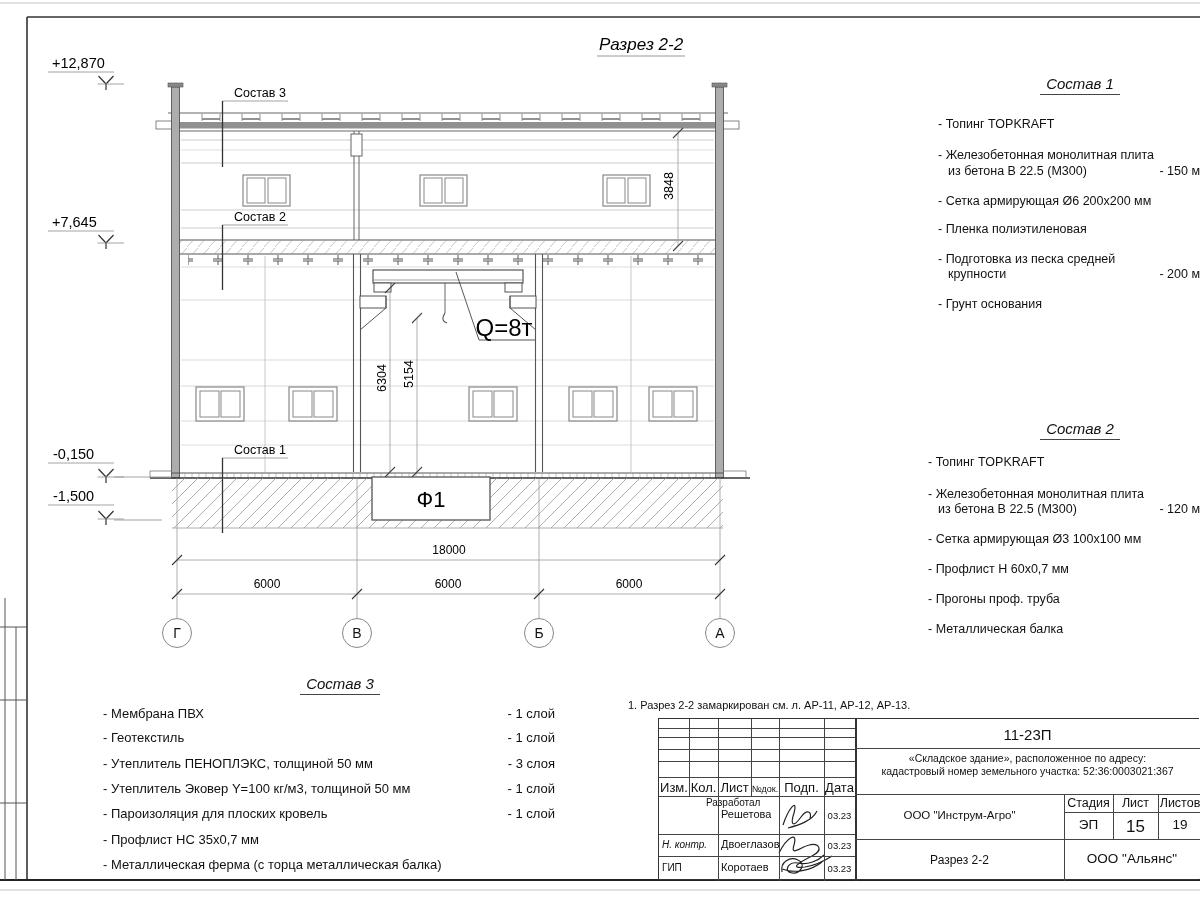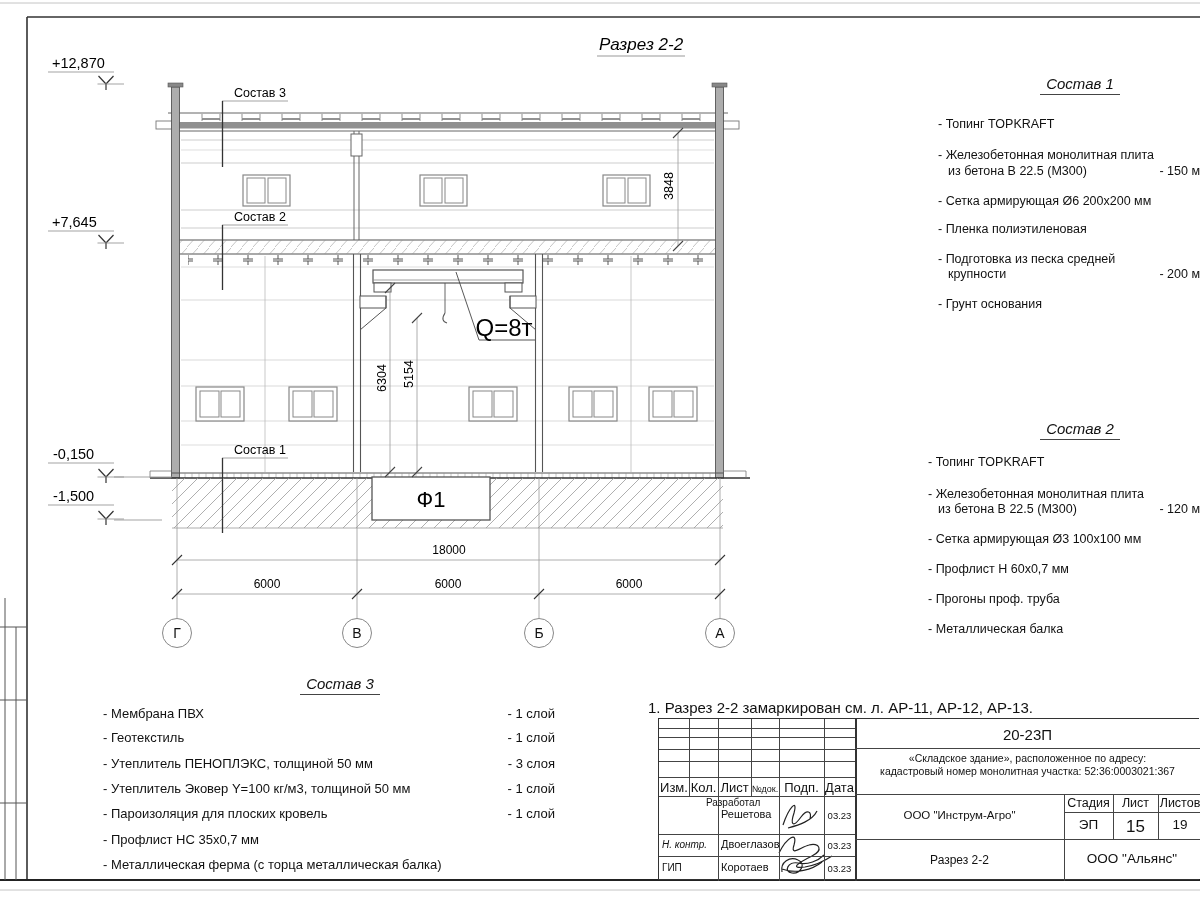--- a/index.html
+++ b/index.html
@@ -9,21 +9,21 @@
   .lay{position:absolute;z-index:2;}
   
   .panel{position:absolute;}
   .ptitle{position:absolute;left:0;right:0;text-align:center;font-size:15px;font-style:italic;}
   .ptitle span{display:inline-block;border-bottom:1px solid #444;padding:0 6px 2px 6px;}
   .prow{position:absolute;left:0;right:0;font-size:12.5px;white-space:nowrap;}
   .prow .v{position:absolute;right:0;top:0;}
   .ind{padding-left:10px;}
   .s3 .prow{font-size:13px;}
   
-  #note{position:absolute;left:648px;top:699px;font-size:15px;}
+  #note{position:absolute;left:628px;top:699px;font-size:11px;}
   
   #tb{position:absolute;left:658px;top:718px;width:541px;height:162px;
       border:1.6px solid #333;border-right:none;box-sizing:border-box;}
   #tb .vl{position:absolute;width:1px;background:#444;}
   #tb .hl{position:absolute;height:1px;background:#444;}
   #tb .thick{width:1.6px;background:#333;}
   .tbt{position:absolute;white-space:nowrap;}
   .cen{text-align:center;}
 </style>
 </head>
@@ -369,24 +369,24 @@
   <div class="tbt cen" style="left:165px;top:91px;width:31px;font-size:9.5px;">03.23</div>
 
   <div class="tbt" style="left:3px;top:120px;font-size:10px;font-style:italic;">Н. контр.</div>
   <div class="tbt" style="left:62px;top:119px;font-size:11px;">Двоеглазов</div>
   <div class="tbt cen" style="left:165px;top:121px;width:31px;font-size:9.5px;">03.23</div>
 
   <div class="tbt" style="left:3px;top:143px;font-size:10px;">ГИП</div>
   <div class="tbt" style="left:62px;top:142px;font-size:11px;">Коротаев</div>
   <div class="tbt cen" style="left:165px;top:144px;width:31px;font-size:9.5px;">03.23</div>
 
-  <div class="tbt cen" style="left:196px;top:7px;width:345px;font-size:15px;">20-23П</div>
+  <div class="tbt cen" style="left:196px;top:7px;width:345px;font-size:15px;">11-23П</div>
   <div class="cen" style="position:absolute;left:196px;top:33px;width:345px;font-size:10.5px;line-height:13px;">
     <div>«Складское здание», расположенное по адресу:</div>
-    <div>кадастровый номер монолитная участка: 52:36:0003021:367</div>
+    <div>кадастровый номер земельного участка: 52:36:0003021:367</div>
   </div>
   <div class="tbt cen" style="left:196px;top:90px;width:209px;font-size:11.5px;">ООО "Инструм-Агро"</div>
   <div class="tbt cen" style="left:405px;top:77px;width:49px;font-size:12.5px;">Стадия</div>
   <div class="tbt cen" style="left:454px;top:77px;width:45px;font-size:12.5px;">Лист</div>
   <div class="tbt cen" style="left:499px;top:77px;width:44px;font-size:12.5px;">Листов</div>
   <div class="tbt cen" style="left:405px;top:98px;width:49px;font-size:13.5px;">ЭП</div>
   <div class="tbt cen" style="left:454px;top:98px;width:45px;font-size:17px;">15</div>
   <div class="tbt cen" style="left:499px;top:98px;width:44px;font-size:13.5px;">19</div>
   <div class="tbt cen" style="left:196px;top:134px;width:209px;font-size:12px;">Разрез 2-2</div>
   <div class="tbt cen" style="left:405px;top:132px;width:136px;font-size:13.5px;">ООО "Альянс"</div>

